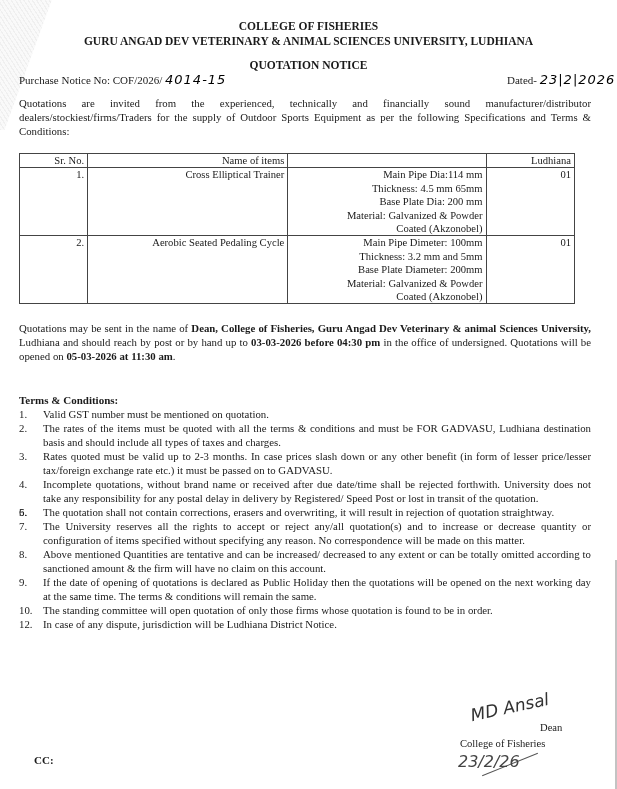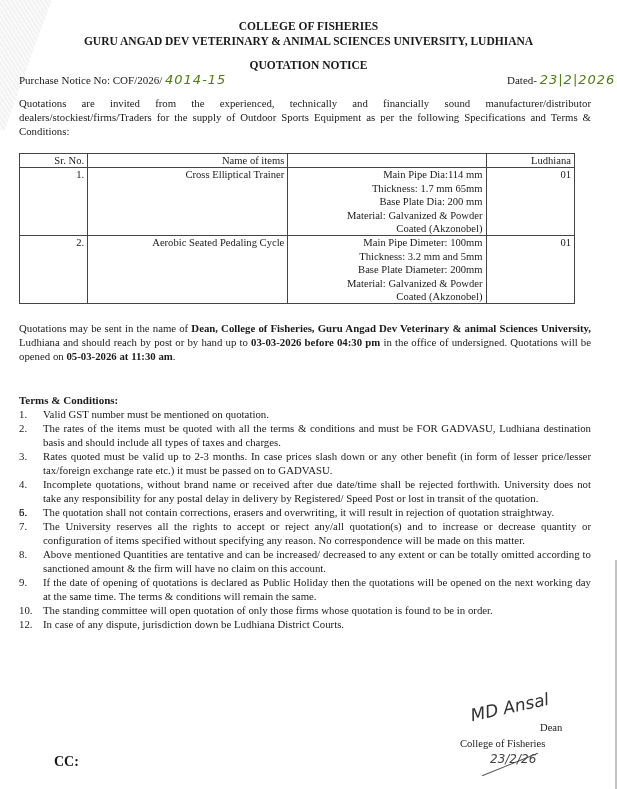--- a/index.html
+++ b/index.html
@@ -6,42 +6,42 @@
   body { width:617px; height:789px; position:relative; overflow:hidden;
          font-family:"Liberation Serif", "DejaVu Serif", serif; color:#1a1a1a; font-size:10.6px; }
   .scan-edge { position:absolute; left:-30px; top:-10px; width:60px; height:140px;
                background:repeating-linear-gradient(45deg,#e9e9e9 0 1px,#f7f7f7 1px 3px);
                transform:skewX(-20deg); opacity:.7; }
   .hdr { position:absolute; left:0; width:617px; text-align:center; font-weight:bold; }
   #h1 { top:20px; font-size:11.5px; }
   #h2 { top:35px; font-size:11.5px; }
   #h3 { top:59px; font-size:11.5px; }
   #pn { position:absolute; left:19px; top:72px; font-size:11px; }
-  #pn .hand, #dt .hand { font-family:"DejaVu Sans", sans-serif; font-size:13px; font-style:italic; color:#4d7c0f; letter-spacing:1px; }
+  #pn .hand, #dt .hand { font-family:"DejaVu Sans", sans-serif; font-size:13px; font-style:italic; color:#000000; letter-spacing:1px; }
   #dt { position:absolute; left:483px; top:72px; font-size:11px;margin-left:24px; }
   .para { position:absolute; left:19px; width:572px; text-align:justify; line-height:14px; font-size:10.8px; }
   #intro { top:96px; }
   table { position:absolute; left:19px; top:153px; width:556px; border-collapse:collapse; font-size:10.6px; }
   td, th { border:1px solid #444; vertical-align:top; padding:0 3px; font-weight:normal; text-align:right; line-height:13.4px; }
   th { height:11px; }
   .c1 { width:60px; text-align:right; }
   .c2 { width:190px; }
   .c3 { width:188px; }
   .c4 { width:80px; }
   #send { top:321px; }
   #tch { position:absolute; left:19px; top:394px; font-weight:bold; font-size:11px; }
   ol { position:absolute; left:19px; top:407px; width:572px; margin:0; padding:0; list-style:none; font-size:10.8px; }
   ol li { position:relative; padding-left:24px; line-height:14px; text-align:justify; margin:0; }
   ol li .n { position:absolute; left:0; top:0; }
   #sig { position:absolute; left:470px; top:697px; font-family:"DejaVu Sans", sans-serif; font-style:italic; font-size:17px; color:#333; transform:rotate(-12deg); }
   #dean { position:absolute; left:540px; top:722px; font-size:10.6px; }
   #cof { position:absolute; left:460px; top:738px; font-size:10.6px; }
-  #init { position:absolute; left:490px; top:752px; font-family:"DejaVu Sans", sans-serif; font-style:italic; font-size:12px; color:#444;text-align:center; }
+  #init { position:absolute; left:458px; top:752px; font-family:"DejaVu Sans", sans-serif; font-style:italic; font-size:16px; color:#444;text-align:center; }
   #sigline { position:absolute; left:480px; top:764px; width:60px; height:1px; background:#555; transform:rotate(-22deg); }
-  #cc { position:absolute; left:34px; top:754px; font-size:14px; font-weight:bold;margin-left:20px; }
+  #cc { position:absolute; left:34px; top:754px; font-size:11px; font-weight:bold; }
   .right-edge { position:absolute; right:0; top:560px; width:2px; height:240px; background:#888; opacity:.5; }
 </style>
 </head>
 <body>
 
 <div class="scan-edge"></div>
 <div class="right-edge"></div>
 
 <div id="h1" class="hdr">COLLEGE OF FISHERIES</div>
 <div id="h2" class="hdr">GURU ANGAD DEV VETERINARY &amp; ANIMAL SCIENCES UNIVERSITY, LUDHIANA</div>
@@ -64,21 +64,21 @@
     <th class="c1">Sr. No.</th>
     <th class="c2">Name of items</th>
     <th class="c3"></th>
     <th class="c4">Ludhiana</th>
   </tr>
   <tr>
     <td class="c1">1.</td>
     <td class="c2">Cross Elliptical Trainer</td>
     <td class="c3">
       <div>Main Pipe Dia:114 mm</div>
-      <div>Thickness: 1.7 mm 65mm</div>
+      <div>Thickness: 4.5 mm 65mm</div>
       <div>Base Plate Dia: 200 mm</div>
       <div>Material: Galvanized &amp; Powder</div>
       <div>Coated (Akzonobel)</div>
     </td>
     <td class="c4">01</td>
   </tr>
   <tr>
     <td class="c1">2.</td>
     <td class="c2">Aerobic Seated Pedaling Cycle</td>
     <td class="c3">
@@ -100,21 +100,21 @@
     <li><span class="n">1.</span><span>Valid GST number must be mentioned on quotation.</span></li>
     <li><span class="n">2.</span><span>The rates of the items must be quoted with all the terms &amp; conditions and must be FOR GADVASU, Ludhiana destination basis and should include all types of taxes and charges.</span></li>
     <li><span class="n">3.</span><span>Rates quoted must be valid up to 2-3 months. In case prices slash down or any other benefit (in form of lesser price/lesser tax/foreign exchange rate etc.) it must be passed on to GADVASU.</span></li>
     <li><span class="n">4.</span><span>Incomplete quotations, without brand name or received after due date/time shall be rejected forthwith. University does not take any responsibility for any postal delay in delivery by Registered/ Speed Post or lost in transit of the quotation.</span></li>
     <li><span class="n">5.</span></li>
     <li><span class="n">6.</span><span>The quotation shall not contain corrections, erasers and overwriting, it will result in rejection of quotation straightway.</span></li>
     <li><span class="n">7.</span><span>The University reserves all the rights to accept or reject any/all quotation(s) and to increase or decrease quantity or configuration of items specified without specifying any reason. No correspondence will be made on this matter.</span></li>
     <li><span class="n">8.</span><span>Above mentioned Quantities are tentative and can be increased/ decreased to any extent or can be totally omitted according to sanctioned amount &amp; the firm will have no claim on this account.</span></li>
     <li><span class="n">9.</span><span>If the date of opening of quotations is declared as Public Holiday then the quotations will be opened on the next working day at the same time. The terms &amp; conditions will remain the same.</span></li>
     <li><span class="n">10.</span><span>The standing committee will open quotation of only those firms whose quotation is found to be in order.</span></li>
-    <li><span class="n">12.</span><span>In case of any dispute, jurisdiction down be Ludhiana District Courts.</span></li>
+    <li><span class="n">12.</span><span>In case of any dispute, jurisdiction will be Ludhiana District Notice.</span></li>
   </ol>
 
 <div id="sig">MD Ansal</div>
 <div id="dean">Dean</div>
 <div id="cof">College of Fisheries</div>
 <div id="sigline"></div>
 <div id="init">23/2/26</div>
 <div id="cc">CC:</div>
 
 </body></html>

